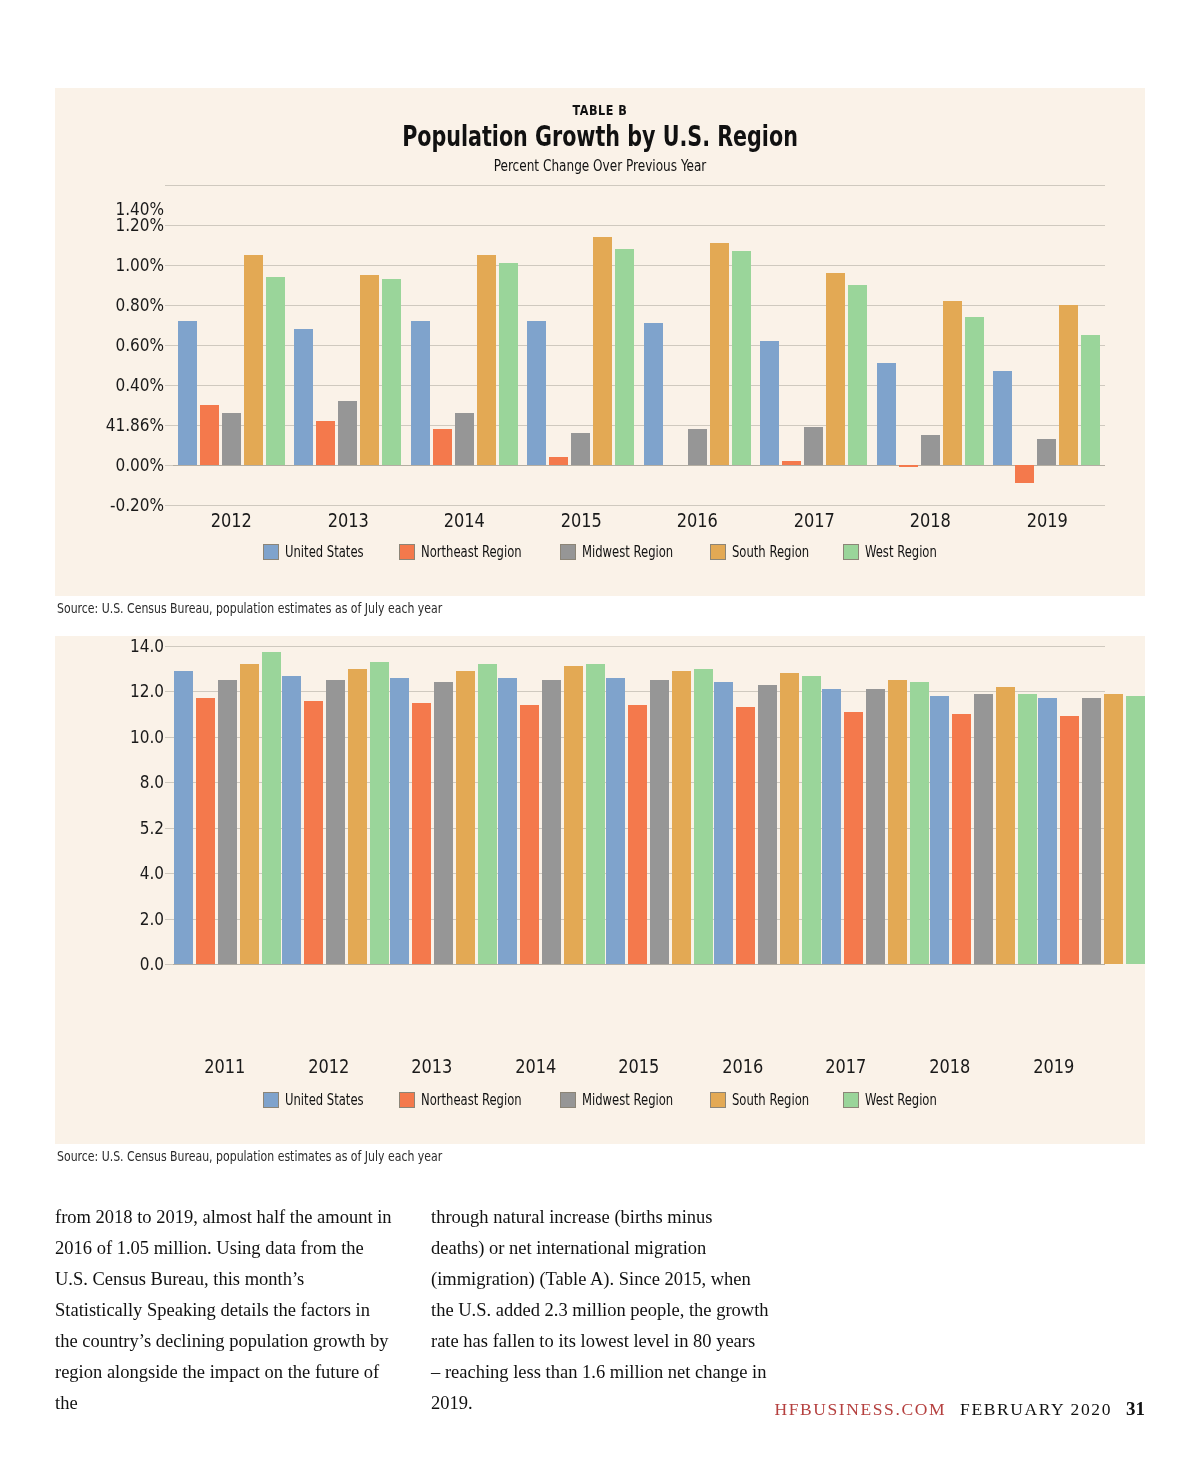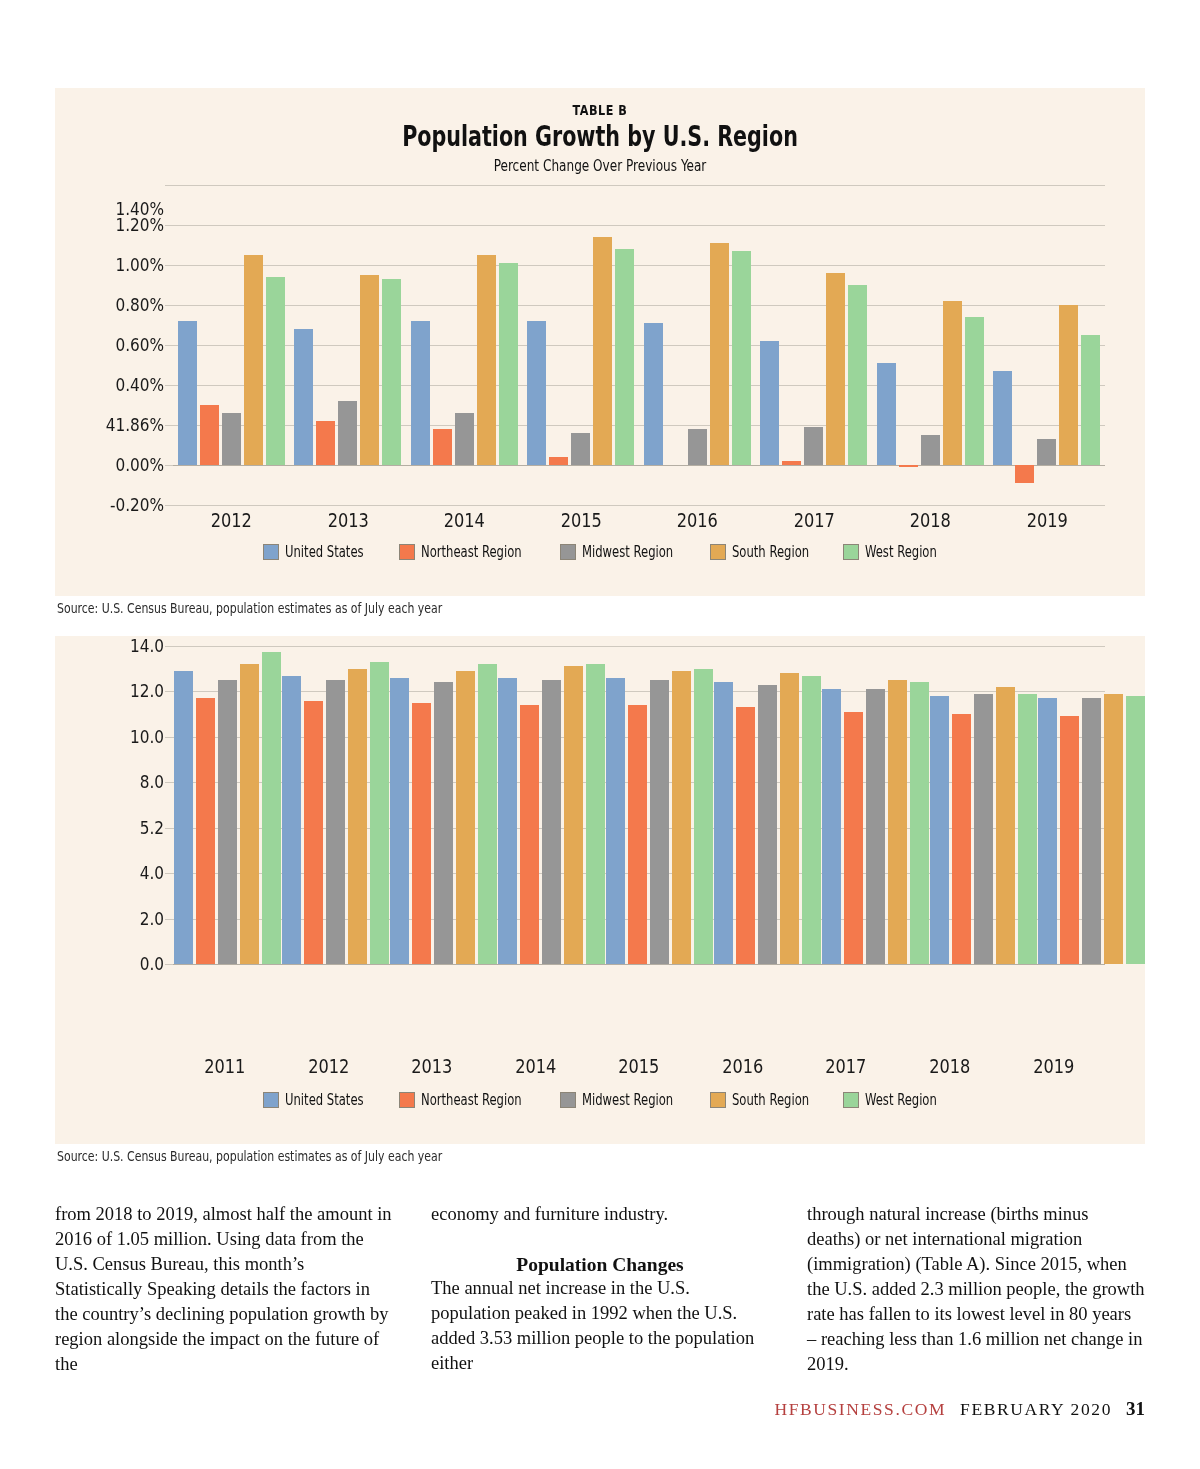--- a/index.html
+++ b/index.html
@@ -100,21 +100,21 @@
   }
   #source-b { top:600px; }
   #source-c { top:1148px; }
 
   
   .cols { position:absolute; top:1202px; left:55px; width:1090px; display:flex; gap:38px; }
   .col { width:338px; }
   .col p {
     margin:0 0 0 0;
     font-family:"Liberation Serif", serif;
-    font-size:18.5px; line-height:25px; color:#111;
+    font-size:18.5px; line-height:31px; color:#111;
     text-align:left;
   }
   .col h3 {
     margin:27px 0 0 0; text-align:center;
     font-family:"Liberation Serif", serif;
     font-size:19.5px; font-weight:bold; color:#111;
   }
 
   .footer { position:absolute; right:55px; top:1398px; display:flex; align-items:baseline; gap:14px; }
   .brand {
@@ -593,25 +593,20 @@
         </div>
       </div>
   </div>
   <div class="source" id="source-c">Source: U.S. Census Bureau, population estimates as of July each year</div>
 
   <div class="cols">
     <div class="col">
       <p>from 2018 to 2019, almost half the amount in 2016 of 1.05 million. Using data from the U.S. Census Bureau, this month’s Statistically Speaking details the factors in the country’s declining population growth by region alongside the impact on the future of the</p>
     </div>
     <div class="col">
-      <p>economy and furniture industry.</p>
-      <h3>Population Changes</h3>
-      <p>The annual net increase in the U.S. population peaked in 1992 when the U.S. added 3.53 million people to the population either</p>
-    </div>
-    <div class="col">
       <p>through natural increase (births minus deaths) or net international migration (immigration) (Table A). Since 2015, when the U.S. added 2.3 million people, the growth rate has fallen to its lowest level in 80 years – reaching less than 1.6 million net change in 2019.</p>
     </div>
   </div>
 
   <div class="footer">
     <span class="brand">HFBUSINESS.COM</span>
     <span class="issue">FEBRUARY 2020</span>
     <span class="pageno">31</span>
   </div>
 

